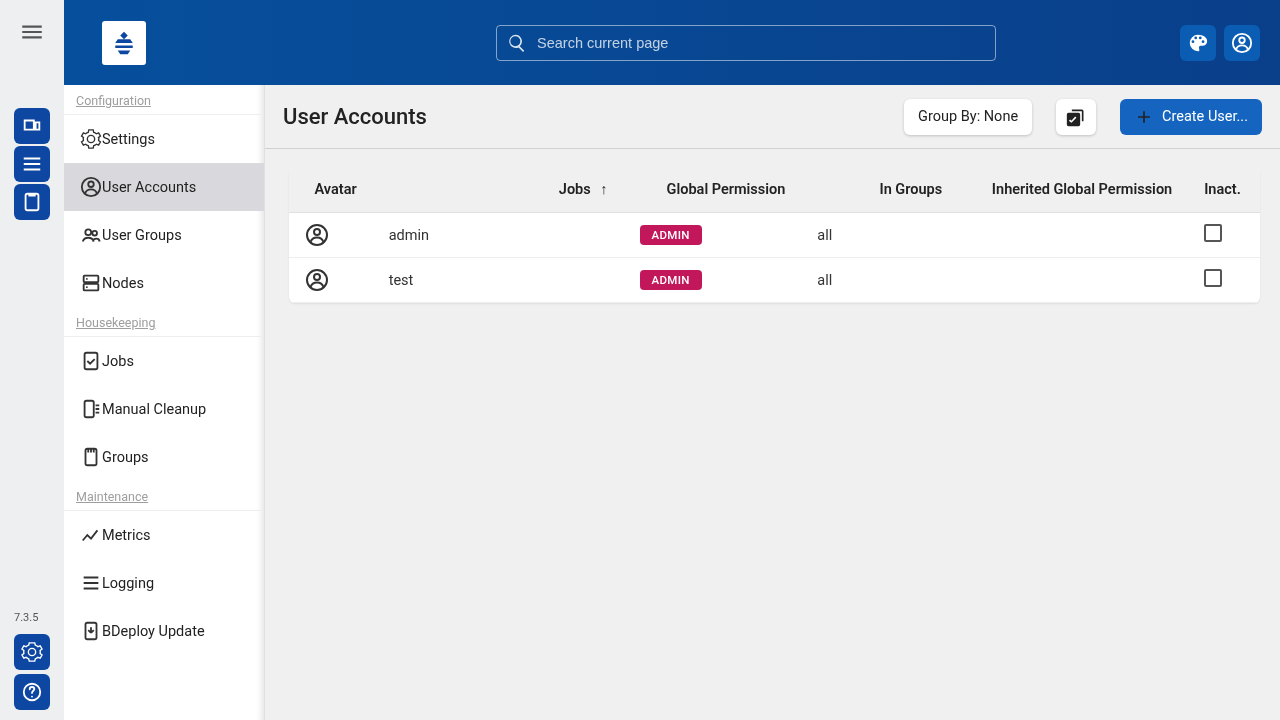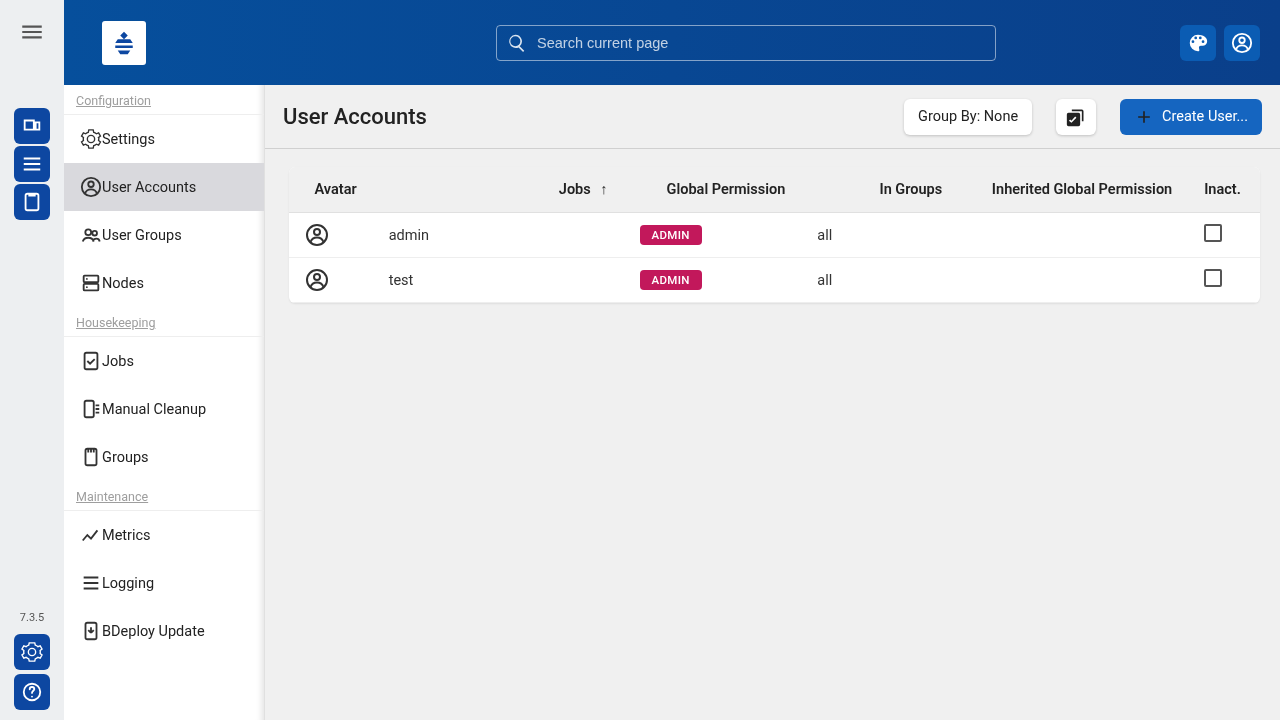--- a/index.html
+++ b/index.html
@@ -8,21 +8,21 @@
 
   
   .rail {
     width: 64px; height: 100%; background: #edeff1; display: flex; flex-direction: column;
     align-items: center; padding-top: 8px; position: relative; z-index: 10;
   }
   .rail .hamburger { width: 48px; height: 48px; display:flex; align-items:center; justify-content:center; cursor:pointer; border-radius:4px; }
   .rail .hamburger svg { width:26px; height:26px; fill:#555; }
 
   .rail .rail-group-top { margin-top: 52px; display:flex; flex-direction:column; gap:2px; }
-  .rail .rail-group-bottom { position:absolute; bottom:10px; display:flex; flex-direction:column; align-items:center; gap:4px; }
+  .rail .rail-group-bottom { position:absolute; bottom:10px; display:flex; flex-direction:column; align-items:flex-start; gap:4px; }
 
   .rail .rail-btn { width:36px; height:36px; background:#0d47a1; border-radius:6px; display:flex; align-items:center; justify-content:center; cursor:pointer; }
   .rail .rail-btn svg { width:22px; height:22px; fill:#fff; }
   .rail .version { font-size:11px; color:#555; margin-bottom:6px; }
 
   
   .main-col { flex:1; display:flex; flex-direction:column; height:100%; background:#888; }
 
   
   .topbar { height:85px; background: linear-gradient(90deg,#064f9c 0%, #0a3f8a 100%); display:flex; align-items:center; padding:0 20px; position:relative; }

